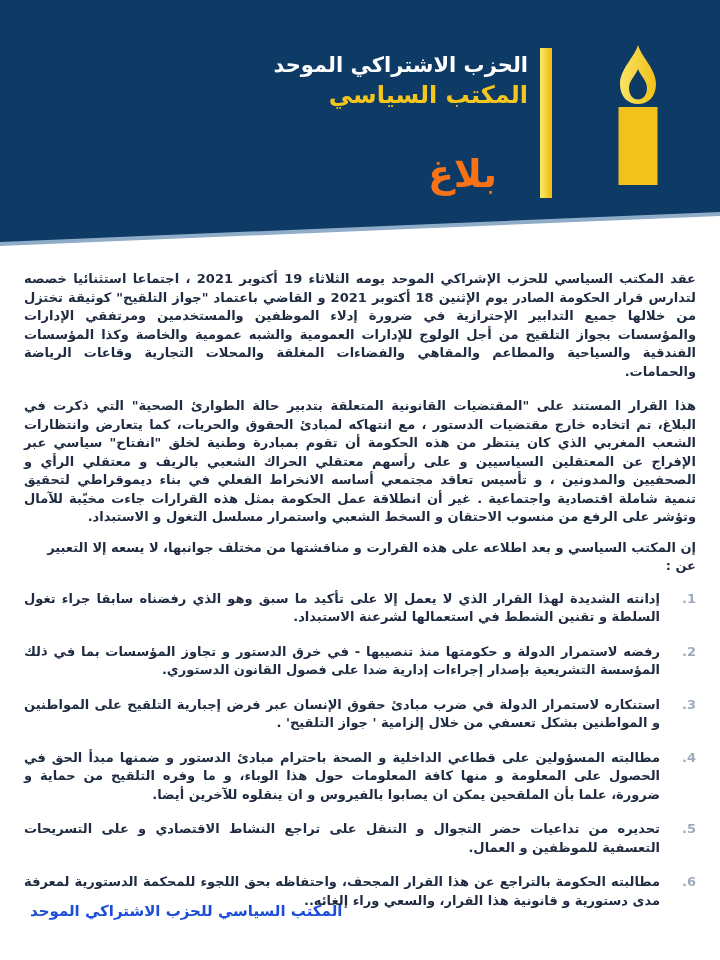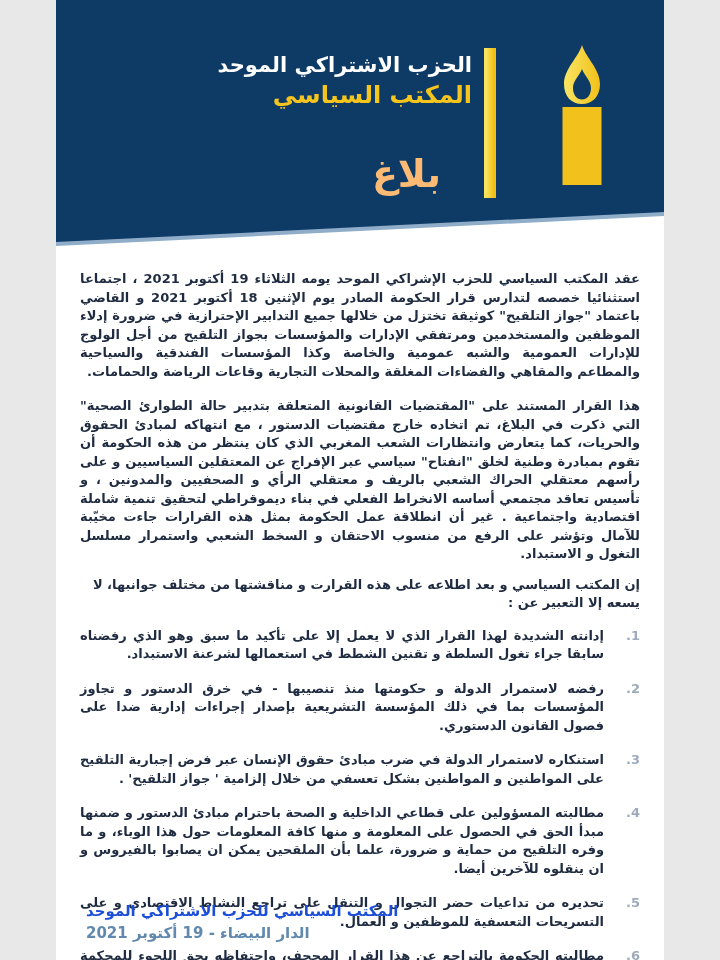--- a/index.html
+++ b/index.html
@@ -1,18 +1,18 @@
 <!DOCTYPE html>
 <html lang="ar" dir="rtl"><head>
 <meta charset="utf-8">
 <style>
   html,body{margin:0;padding:0;background:#e8e8e8;}
   .page{
     position:relative;
-    width:608px;height:960px;
+    width:720px;height:960px;
     margin:0 auto;
     background:#ffffff;
     overflow:hidden;
     font-family:"DejaVu Sans", sans-serif;
     direction:rtl;
   }
 
   
   .header-wrap{position:relative;height:246px;}
   .header-accent{
@@ -35,21 +35,21 @@
     text-align:right;
   }
   .party{
     color:#ffffff;font-size:21px;font-weight:700;line-height:30px;white-space:nowrap;
   }
   .bureau{
     color:#f5c51d;font-size:24px;font-weight:700;line-height:30px;white-space:nowrap;
   }
   .balagh{
     position:absolute;top:148px;right:223px;
-    color:#fdba74;font-size:38px;font-weight:700;line-height:52px;white-space:nowrap;
+    color:#f97316;font-size:38px;font-weight:700;line-height:52px;white-space:nowrap;
   }
 
   
   main{
     display:block;
     padding:8px 24px 0 24px;
     color:#1f2b40;
     font-weight:700;
     font-size:13px;
     line-height:18.5px;
@@ -156,16 +156,15 @@
       </li>
       <li class="item">
         <span class="num">6.</span>
         <span class="itext">مطالبته الحكومة بالتراجع عن هذا القرار المجحف، واحتفاظه بحق اللجوء للمحكمة الدستورية لمعرفة مدى دستورية و قانونية هذا القرار، والسعي وراء إلغائه..</span>
       </li>
     </ol>
   </main>
 
   <footer>
     <div class="sig">المكتب السياسي للحزب الاشتراكي الموحد</div>
-    <div class="place-date">الدار البيضاء  - 19 أكتوبر 2021</div>
   </footer>
 
 </div>
 
 </body></html>

